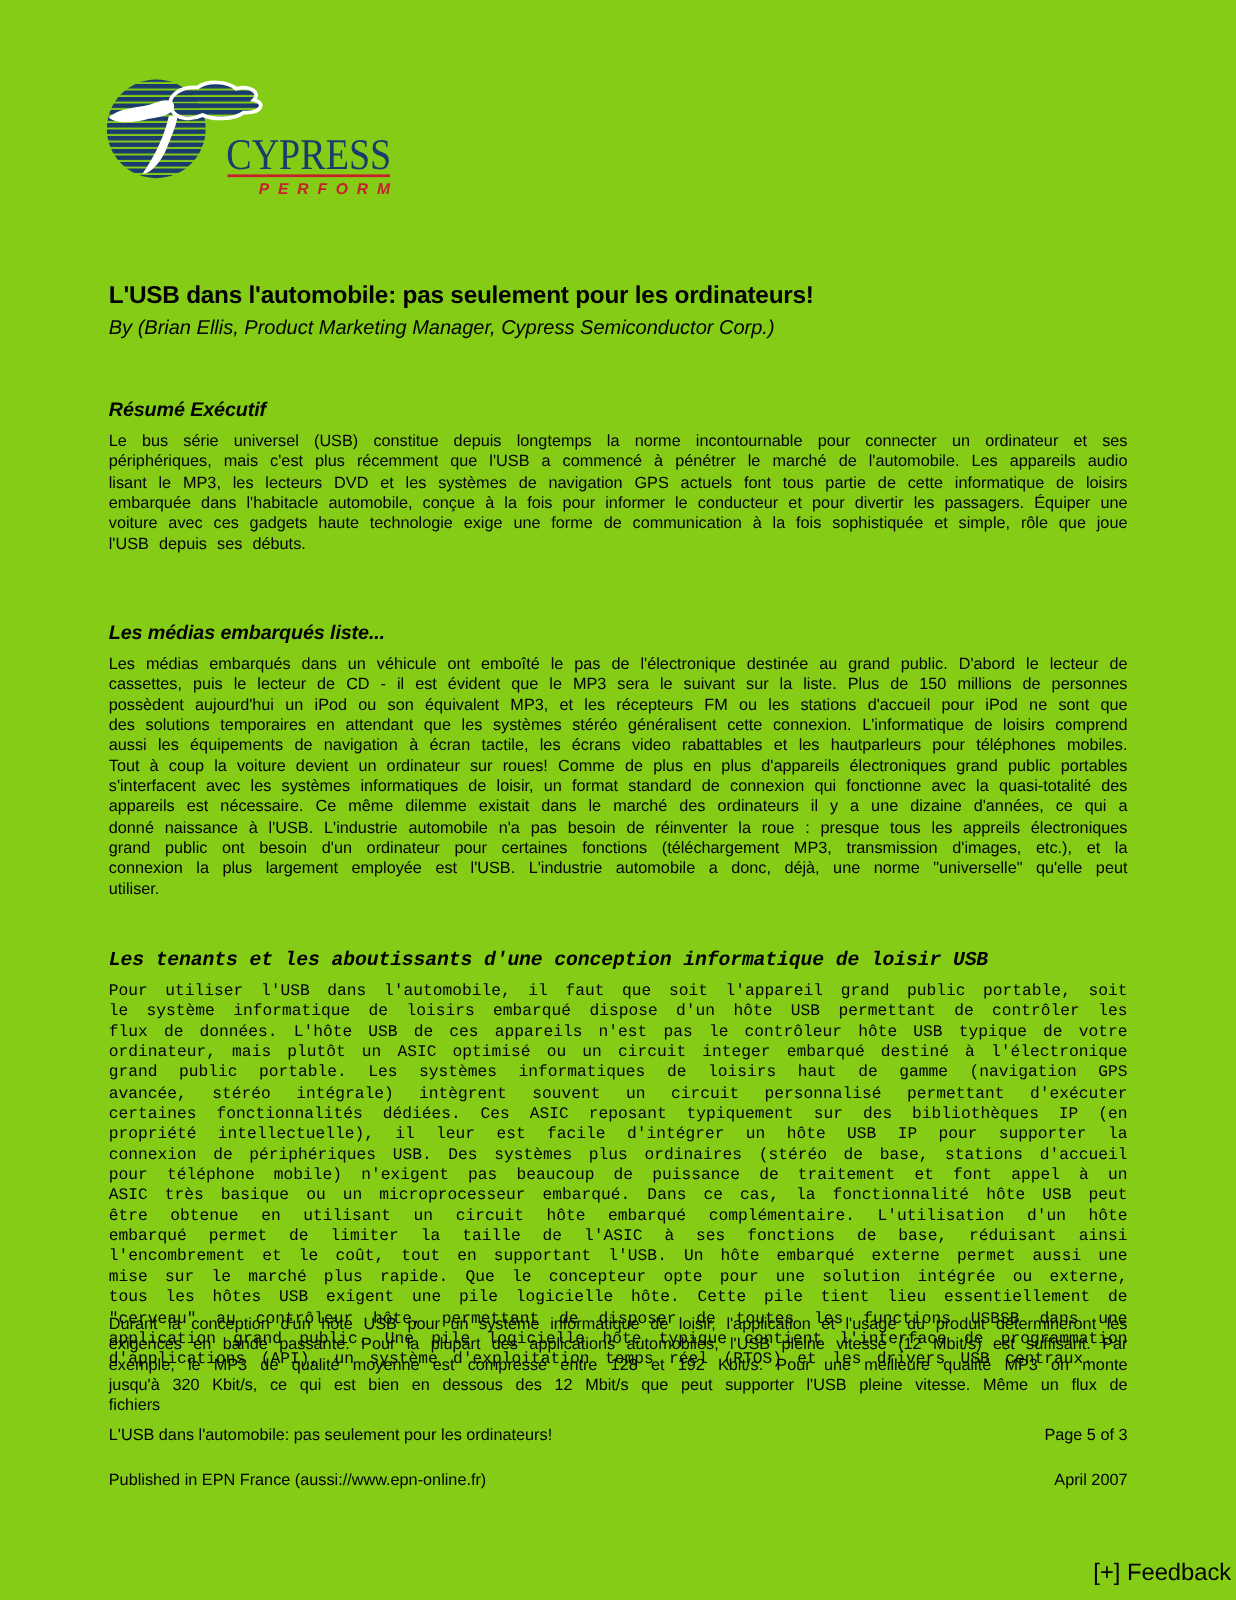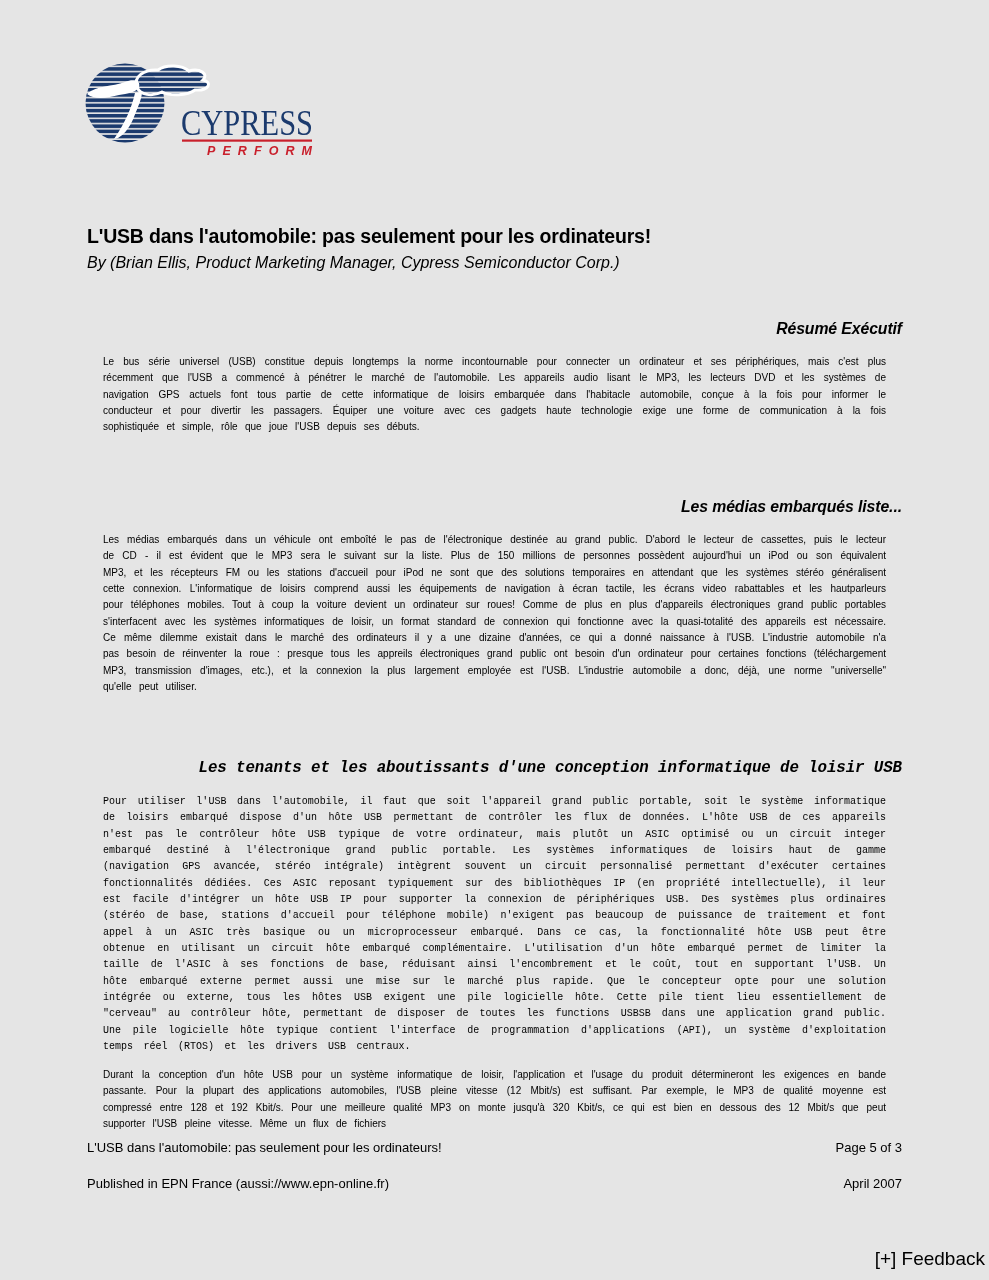--- a/index.html
+++ b/index.html
@@ -3,21 +3,21 @@
 <meta charset="utf-8">
 <style>
   :root{
     --navy:#1B3A6D;
     --red:#C9202C;
   }
   html,body{margin:0;padding:0;background:#ffffff;}
   .page{
     position:relative;
     width:989px;height:1280px;
-    background:#e5e5e5;
+    background:#84cc16;
     color:#000;
     font-family:"Liberation Sans",sans-serif;
     overflow:hidden;
   }
   .logo{position:absolute;left:80px;top:62px;width:235px;height:98px;}
   .red-fill{fill:var(--red);}
   .wordmark{
     font-family:"Liberation Serif",serif;
     fill:var(--navy);
   }
@@ -29,26 +29,26 @@
   .content-block{position:absolute;left:87px;width:815px;}
   .title{
     font-size:19.5px;font-weight:bold;line-height:24px;
     letter-spacing:-0.2px;margin:0;
   }
   .byline{
     font-size:16px;font-style:italic;margin:6px 0 0 0;line-height:17px;
   }
   .sec h2{
     font-size:15.8px;font-weight:bold;font-style:italic;
-    margin:0 0 7px 0;line-height:19px;letter-spacing:-0.1px;text-align:right;
+    margin:0 0 7px 0;line-height:19px;letter-spacing:-0.1px;
   }
   .bodytext{
-    font-size:10px;line-height:16.35px;
+    font-size:13px;line-height:16.35px;
     text-align:justify;word-spacing:4.5px;
-    margin:16px;
+    margin:0;
   }
   .frow{
     position:absolute;left:87px;width:815px;
     display:flex;justify-content:space-between;
     font-size:13px;line-height:16px;
   }
   .feedback{
     position:absolute;right:4px;bottom:10px;
     font-size:19px;color:#000;cursor:pointer;
   }

